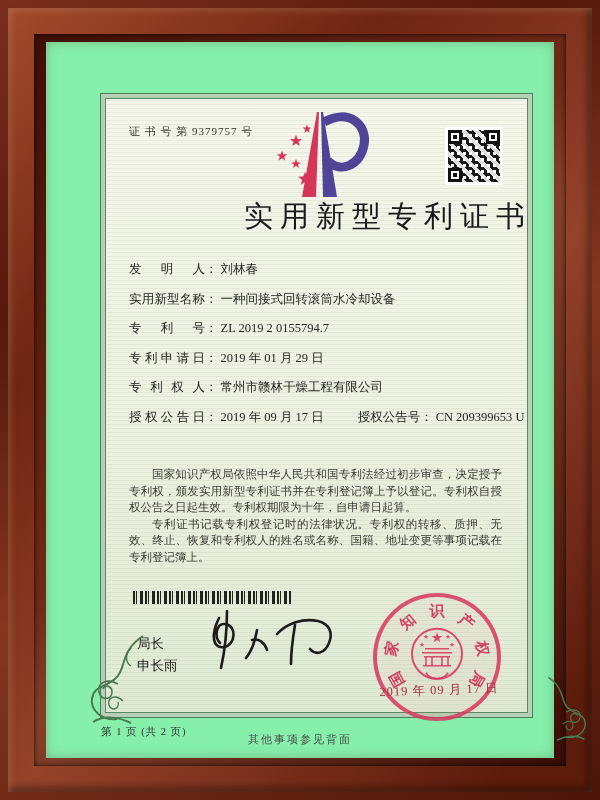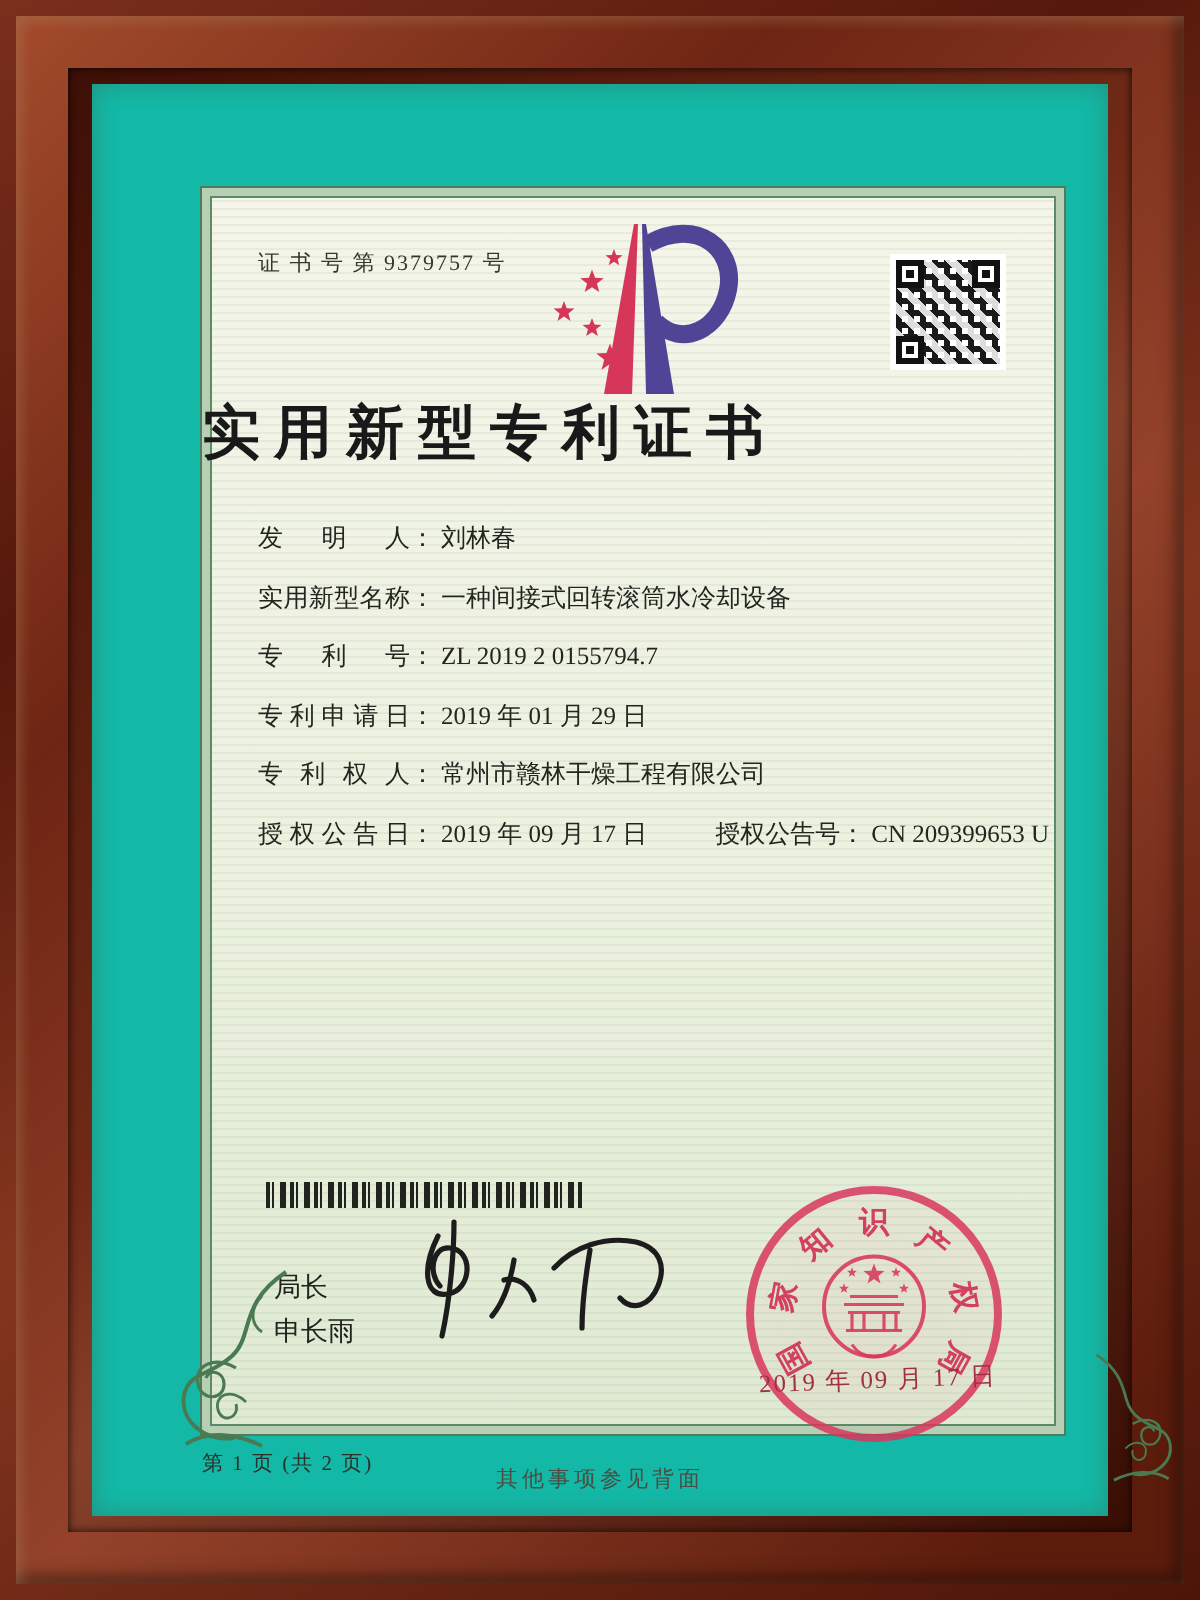--- a/index.html
+++ b/index.html
@@ -13,21 +13,21 @@
   .frame-outer { position:absolute; inset:0;
     background:linear-gradient(150deg,#7b2f1d 0%,#55180b 28%,#84361f 55%,#4c1508 100%); }
   .frame-face { position:absolute; inset:8px;
     background:linear-gradient(135deg,#a34b2c 0%,#6e2513 28%,#94422a 58%,#5c1c0c 92%);
     box-shadow:inset 2px 2px 7px rgba(255,205,150,.28), inset -3px -3px 9px rgba(0,0,0,.55); }
   .frame-lip { position:absolute; inset:34px;
     background:linear-gradient(135deg,#3f0f06,#702a17 45%,#86402a 55%,#380d04);
     box-shadow:inset 0 0 5px rgba(0,0,0,.8); }
   
   .paper { position:absolute; left:46px; top:42px; right:46px; bottom:42px;
-    background:#14b8a6;
+    background:#86efac;
     box-shadow:inset 0 0 12px rgba(70,45,20,.28);padding-left:20px; }
   
   .cert { position:absolute; left:54px; top:51px; width:433px; height:625px;
     border:1px solid #4e7c5c;
     box-shadow:inset 0 0 0 4px #b7cfb2, inset 0 0 0 5px #5d8a66;
     background:
       repeating-linear-gradient(0deg, rgba(110,155,110,.10) 0 1px, rgba(255,255,255,0) 1px 4px),
       linear-gradient(#f5f5ea 0%, #ecf1e0 55%, #dfe9d2 100%); }
   .cert-no { position:absolute; left:28px; top:30px; font-size:11px;
     letter-spacing:1px; color:#33382f; }
@@ -41,22 +41,22 @@
       repeating-linear-gradient(90deg,#1a1a1a 0 3px, transparent 3px 6px),
       repeating-linear-gradient(0deg,#1a1a1a 0 3px, #fff 3px 6px); }
   .qr-mask { position:absolute; inset:3px;
     background:
       repeating-linear-gradient(45deg, rgba(255,255,255,.85) 0 4px, transparent 4px 9px); }
   .finder { position:absolute; width:14px; height:14px; background:#fff;
     border:3px solid #111; }
   .finder::after { content:""; position:absolute; inset:2px; background:#111; }
   .f-tl { left:3px; top:3px; } .f-tr { right:3px; top:3px; } .f-bl { left:3px; bottom:3px; }
   
-  .title { position:absolute; top:103px; left:0; right:0; text-align:left;
-    font-size:29px; font-weight:700; letter-spacing:7px; color:#191919; }
+  .title { position:absolute; top:103px; left:0; right:0; text-align:right;
+    font-size:29px; font-weight:400; letter-spacing:7px; color:#191919; }
   
   .fields { position:absolute; left:28px; right:26px; top:166px; font-size:12.5px; color:#23261f; }
   .frow { margin-bottom:10.5px; line-height:19px; white-space:nowrap; }
   .flabel { display:inline-block; width:76px; text-align:justify; text-align-last:justify; }
   .fval { margin-left:3px; }
   .pair2 { margin-left:34px; }
   
   .paras { position:absolute; left:28px; right:30px; top:372px;
     font-size:11.5px; line-height:16.5px; color:#3a3d35; text-align:justify; }
   .paras p { text-indent:2em; }
@@ -147,20 +147,24 @@
         <span class="flabel">专利申请日</span><span>：</span><span class="fval">2019 年 01 月 29 日</span>
       </div>
       <div class="frow">
         <span class="flabel">专利权人</span><span>：</span><span class="fval">常州市赣林干燥工程有限公司</span>
       </div>
       <div class="frow">
         <span class="flabel">授权公告日</span><span>：</span><span class="fval">2019 年 09 月 17 日</span><span class="pair2">授权公告号</span><span>：</span><span class="fval">CN 209399653 U</span>
       </div>
     </div>
 
+    <div class="paras">
+      <p>国家知识产权局依照中华人民共和国专利法经过初步审查，决定授予专利权，颁发实用新型专利证书并在专利登记簿上予以登记。专利权自授权公告之日起生效。专利权期限为十年，自申请日起算。</p>
+      <p>专利证书记载专利权登记时的法律状况。专利权的转移、质押、无效、终止、恢复和专利权人的姓名或名称、国籍、地址变更等事项记载在专利登记簿上。</p>
+    </div>
 
     <div class="barcode"></div>
 
     <div class="director">
       <div>局长</div>
       <div>申长雨</div>
     </div>
 
     <div class="signature">
       <svg width="160" height="75" viewBox="0 0 160 75">

